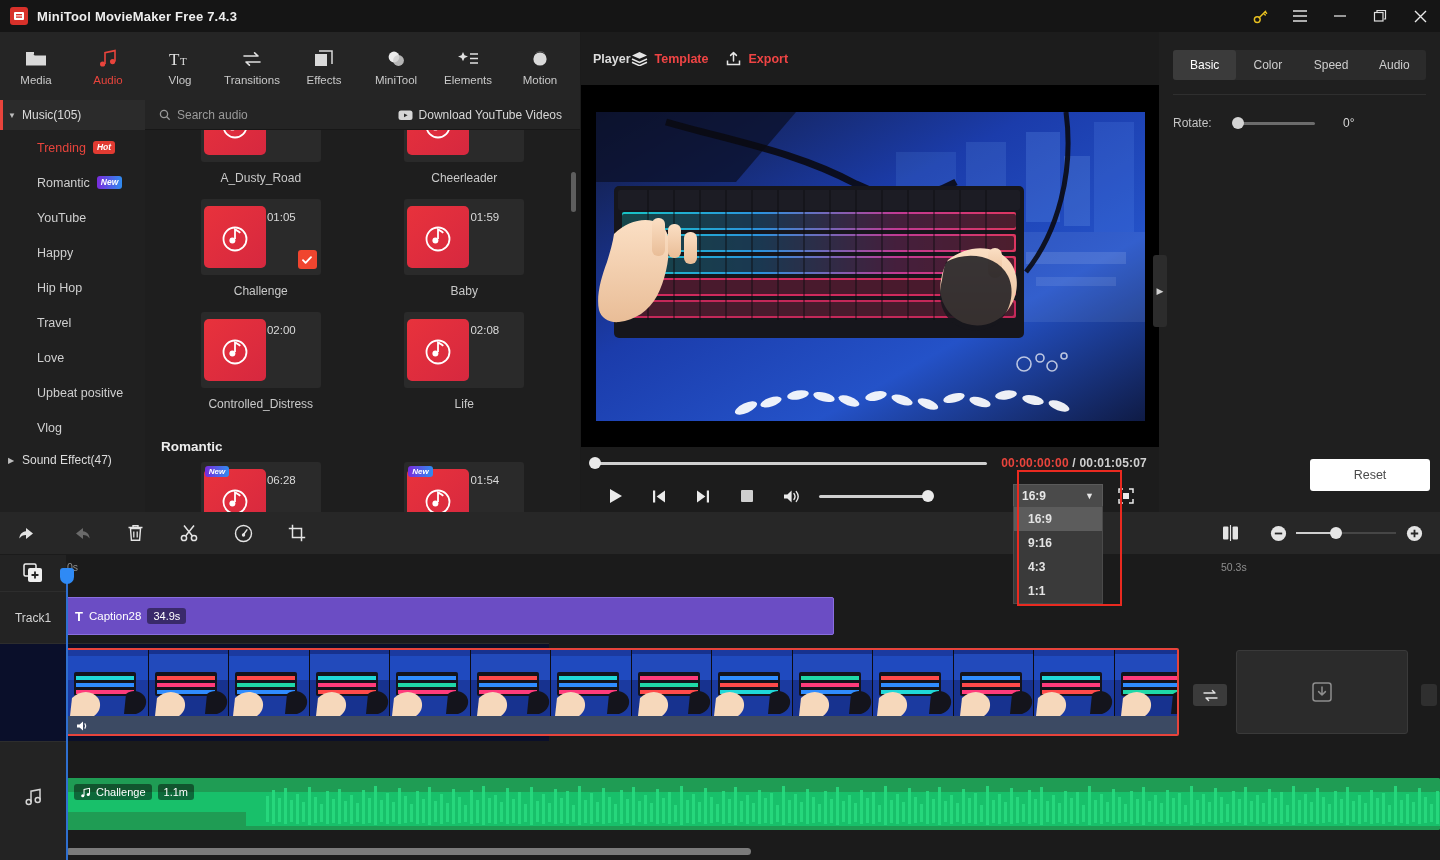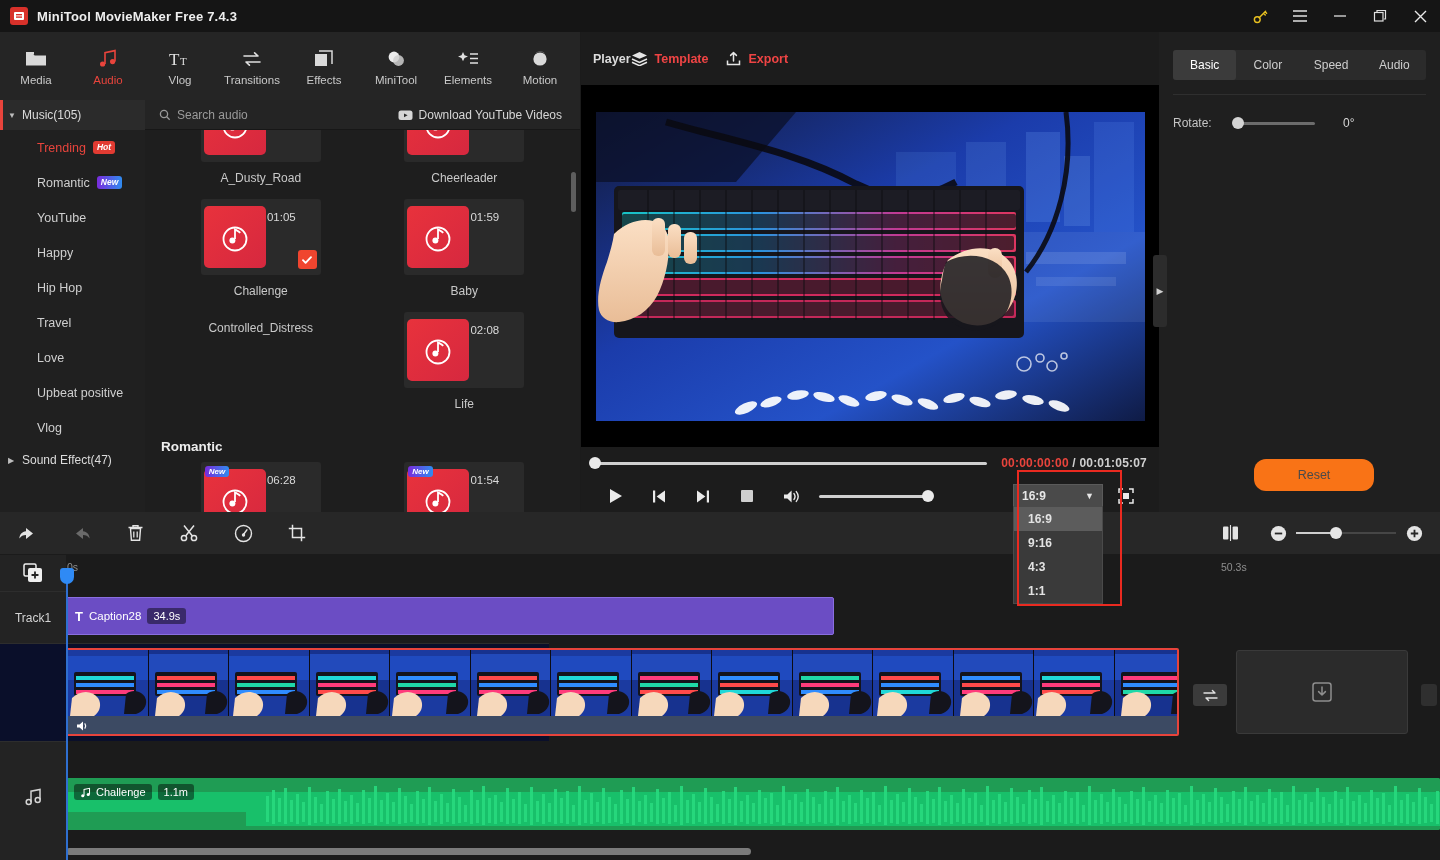--- a/index.html
+++ b/index.html
@@ -157,22 +157,22 @@
   .ptab { flex: 1; display: flex; align-items: center; justify-content: center; font-size: 12px; color: #cecece; border-radius: 3px; }
   .ptab.active { background: #3b3b3b; color: #ffffff; }
   .divider { margin: 14px 14px 0 14px; height: 1px; background: #2f2f2f; }
   .prow { display: flex; align-items: center; padding: 0 14px; height: 36px; margin-top: 10px; }
   .prow .k { width: 52px; font-size: 12px; color: #c5c5c5; }
   .flipbtn { width: 26px; height: 22px; background: #333333; border-radius: 3px; display: flex; align-items: center; justify-content: center; }
   .rot-track { position: relative; width: 78px; height: 3px; background: #6c6c6c; border-radius: 2px; }
   .rot-knob { position: absolute; left: -5px; top: -4.5px; width: 12px; height: 12px; border-radius: 50%; background: #d4d4d4; }
   .rot-val { margin-left: 28px; font-size: 12px; color: #d8d8d8; }
   .reset-btn {
-    position: absolute; left: 1254px; top: 459px; width: 120px; height: 32px;
-    background: #f97316; border-radius: 12px; display: flex; align-items: center;
+    position: absolute; left: 1310px; top: 459px; width: 120px; height: 32px;
+    background: #ffffff; border-radius: 3px; display: flex; align-items: center;
     justify-content: center; font-size: 12.5px; color: #4a4a4a;
   }
 
   
   .tl-toolbar { position: absolute; left: 0; top: 512px; width: 1440px; height: 42px; background: #272727; display: flex; align-items: center; }
   .tbtn { width: 54px; height: 42px; display: flex; align-items: center; justify-content: center; color: #e4e4e4; }
   .tbtn.dim { color: #6a6a6a; }
   .zoomgroup { margin-left: auto; display: flex; align-items: center; gap: 0; margin-right: 14px; }
   .zoom-track { position: relative; width: 100px; height: 2px; background: #cfcfcf; margin: 0 6px; }
   .zoom-track .filled { position: absolute; left: 0; top: 0; height: 2px; width: 42px; background: #cfcfcf; }
@@ -469,20 +469,30 @@
                   <path d="M17 19V9.5c2 1 4 1.8 5.2 3.4" fill="none" stroke="#fff" stroke-width="1.8"></path>
                   <circle cx="14.4" cy="20.6" r="3" fill="#fff"></circle>
                 </svg>
             </div>
             <div class="dur">01:59</div>
           </div>
           <div class="nm">Baby</div>
         </div>
 
         <div class="cell">
+          <div class="card">
+            <div class="thumb">
+              <svg width="34" height="34" viewBox="0 0 34 34">
+                  <circle cx="17" cy="19" r="11.5" fill="none" stroke="#fff" stroke-width="1.8"></circle>
+                  <path d="M17 19V9.5c2 1 4 1.8 5.2 3.4" fill="none" stroke="#fff" stroke-width="1.8"></path>
+                  <circle cx="14.4" cy="20.6" r="3" fill="#fff"></circle>
+                </svg>
+            </div>
+            <div class="dur">02:00</div>
+          </div>
           <div class="nm">Controlled_Distress</div>
         </div>
         <div class="cell">
           <div class="card">
             <div class="thumb">
               <svg width="34" height="34" viewBox="0 0 34 34">
                   <circle cx="17" cy="19" r="11.5" fill="none" stroke="#fff" stroke-width="1.8"></circle>
                   <path d="M17 19V9.5c2 1 4 1.8 5.2 3.4" fill="none" stroke="#fff" stroke-width="1.8"></path>
                   <circle cx="14.4" cy="20.6" r="3" fill="#fff"></circle>
                 </svg>

